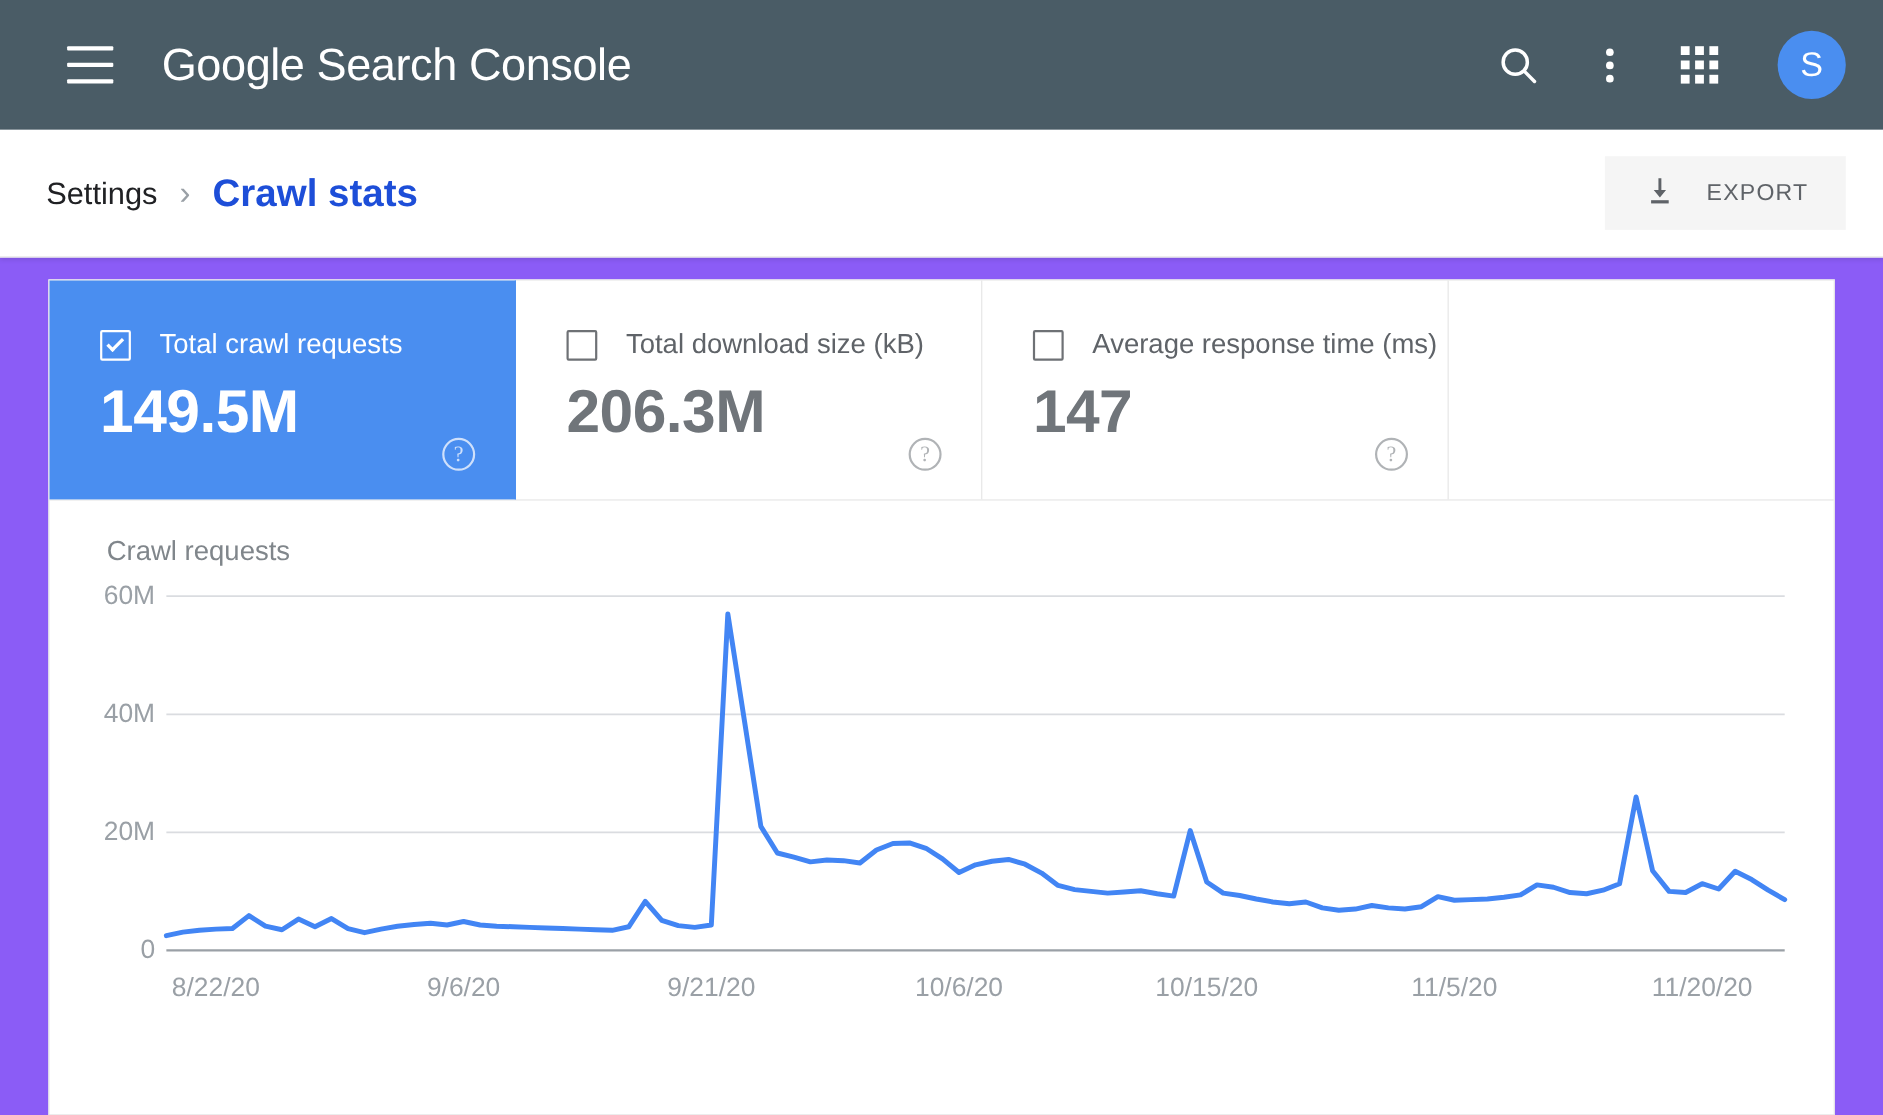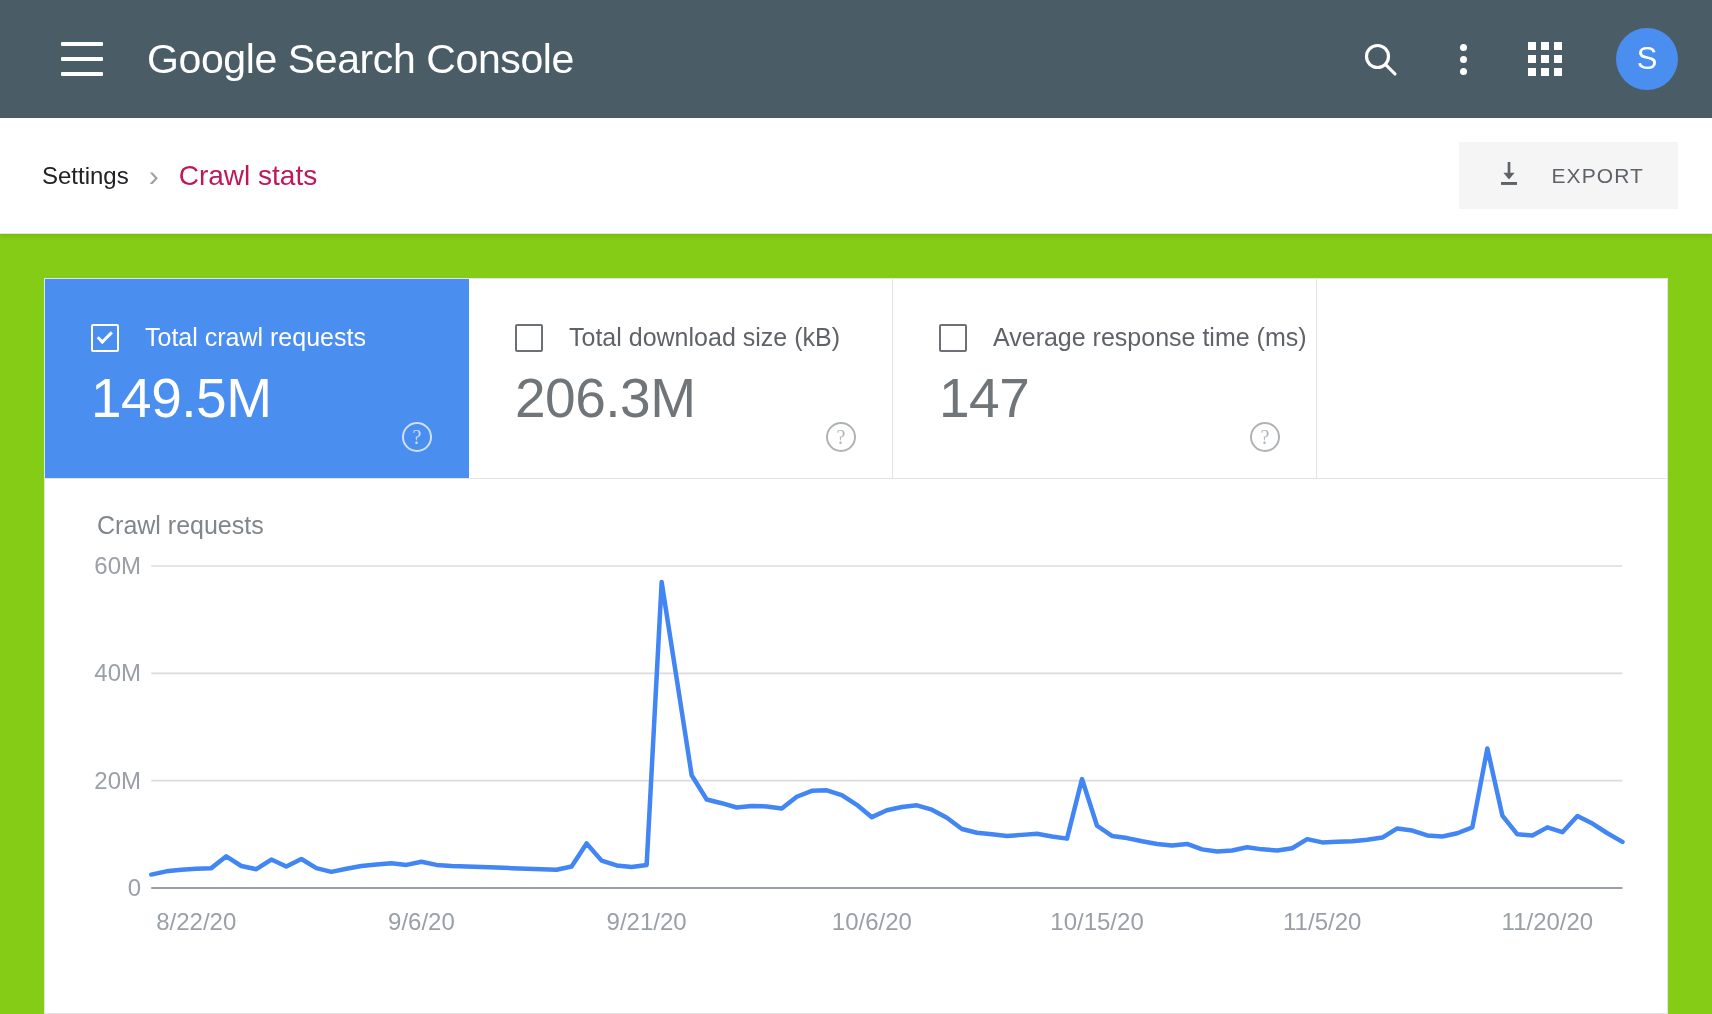--- a/index.html
+++ b/index.html
@@ -79,36 +79,36 @@
     background: #ffffff;
     display: flex;
     align-items: center;
     padding: 0 34px 0 42px;
     border-bottom: 1px solid #e6e6e6;
     box-shadow: 0 2px 4px rgba(0,0,0,0.10);
     position: relative;
     z-index: 5;
   }
   .crumb {
-    font-size: 24px;
+    font-size: 28px;
     color: #202124;
     font-weight: 400;
     cursor: pointer;
     white-space: nowrap;
   }
   .crumb-sep {
     margin: 0 20px;
     color: #9aa0a6;
     font-size: 30px;
     display:flex; align-items:center;
   }
   .crumb-cur {
-    font-size: 28px;
-    color: #be185d;
-    font-weight: 400;
+    font-size: 35px;
+    color: #1d4ed8;
+    font-weight: 700;
     white-space: nowrap;
   }
   .export-btn {
     margin-left: auto;
     background: #f5f5f5;
     display: flex;
     align-items: center;
     gap: 26px;
     padding: 16px 34px;
     cursor: pointer;
@@ -117,22 +117,22 @@
   }
   .export-label {
     font-size: 21px;
     letter-spacing: 1.1px;
     color: #5f6368;
     font-weight: 400;
   }
 
   
   .canvas {
-    background: #84cc16;
-    padding: 44px 44px 0 44px;
+    background: #8b5cf6;
+    padding: 20px 44px 0 44px;
     height: calc(1014px - 118px - 116px);
   }
   .panel {
     background: #ffffff;
     border: 1px solid #e4e4e4;
     height: 100%;
     display: flex;
     flex-direction: column;
   }
 
@@ -173,21 +173,21 @@
   .metric-label {
     font-size: 25px;
     color: #5f6368;
     white-space: nowrap;
   }
   .metric.active .metric-label { color: #ffffff; }
   .metric-value {
     font-size: 55px;
     color: #70757a;
     margin-top: 14px;
-    font-weight: 400;
+    font-weight: 700;
     letter-spacing: -0.5px;
   }
   .metric.active .metric-value { color: #ffffff; }
 
   .help {
     position: absolute;
     right: 36px; bottom: 26px;
     width: 30px; height: 30px;
     border-radius: 50%;
     border: 2px solid #b0b3b6;

